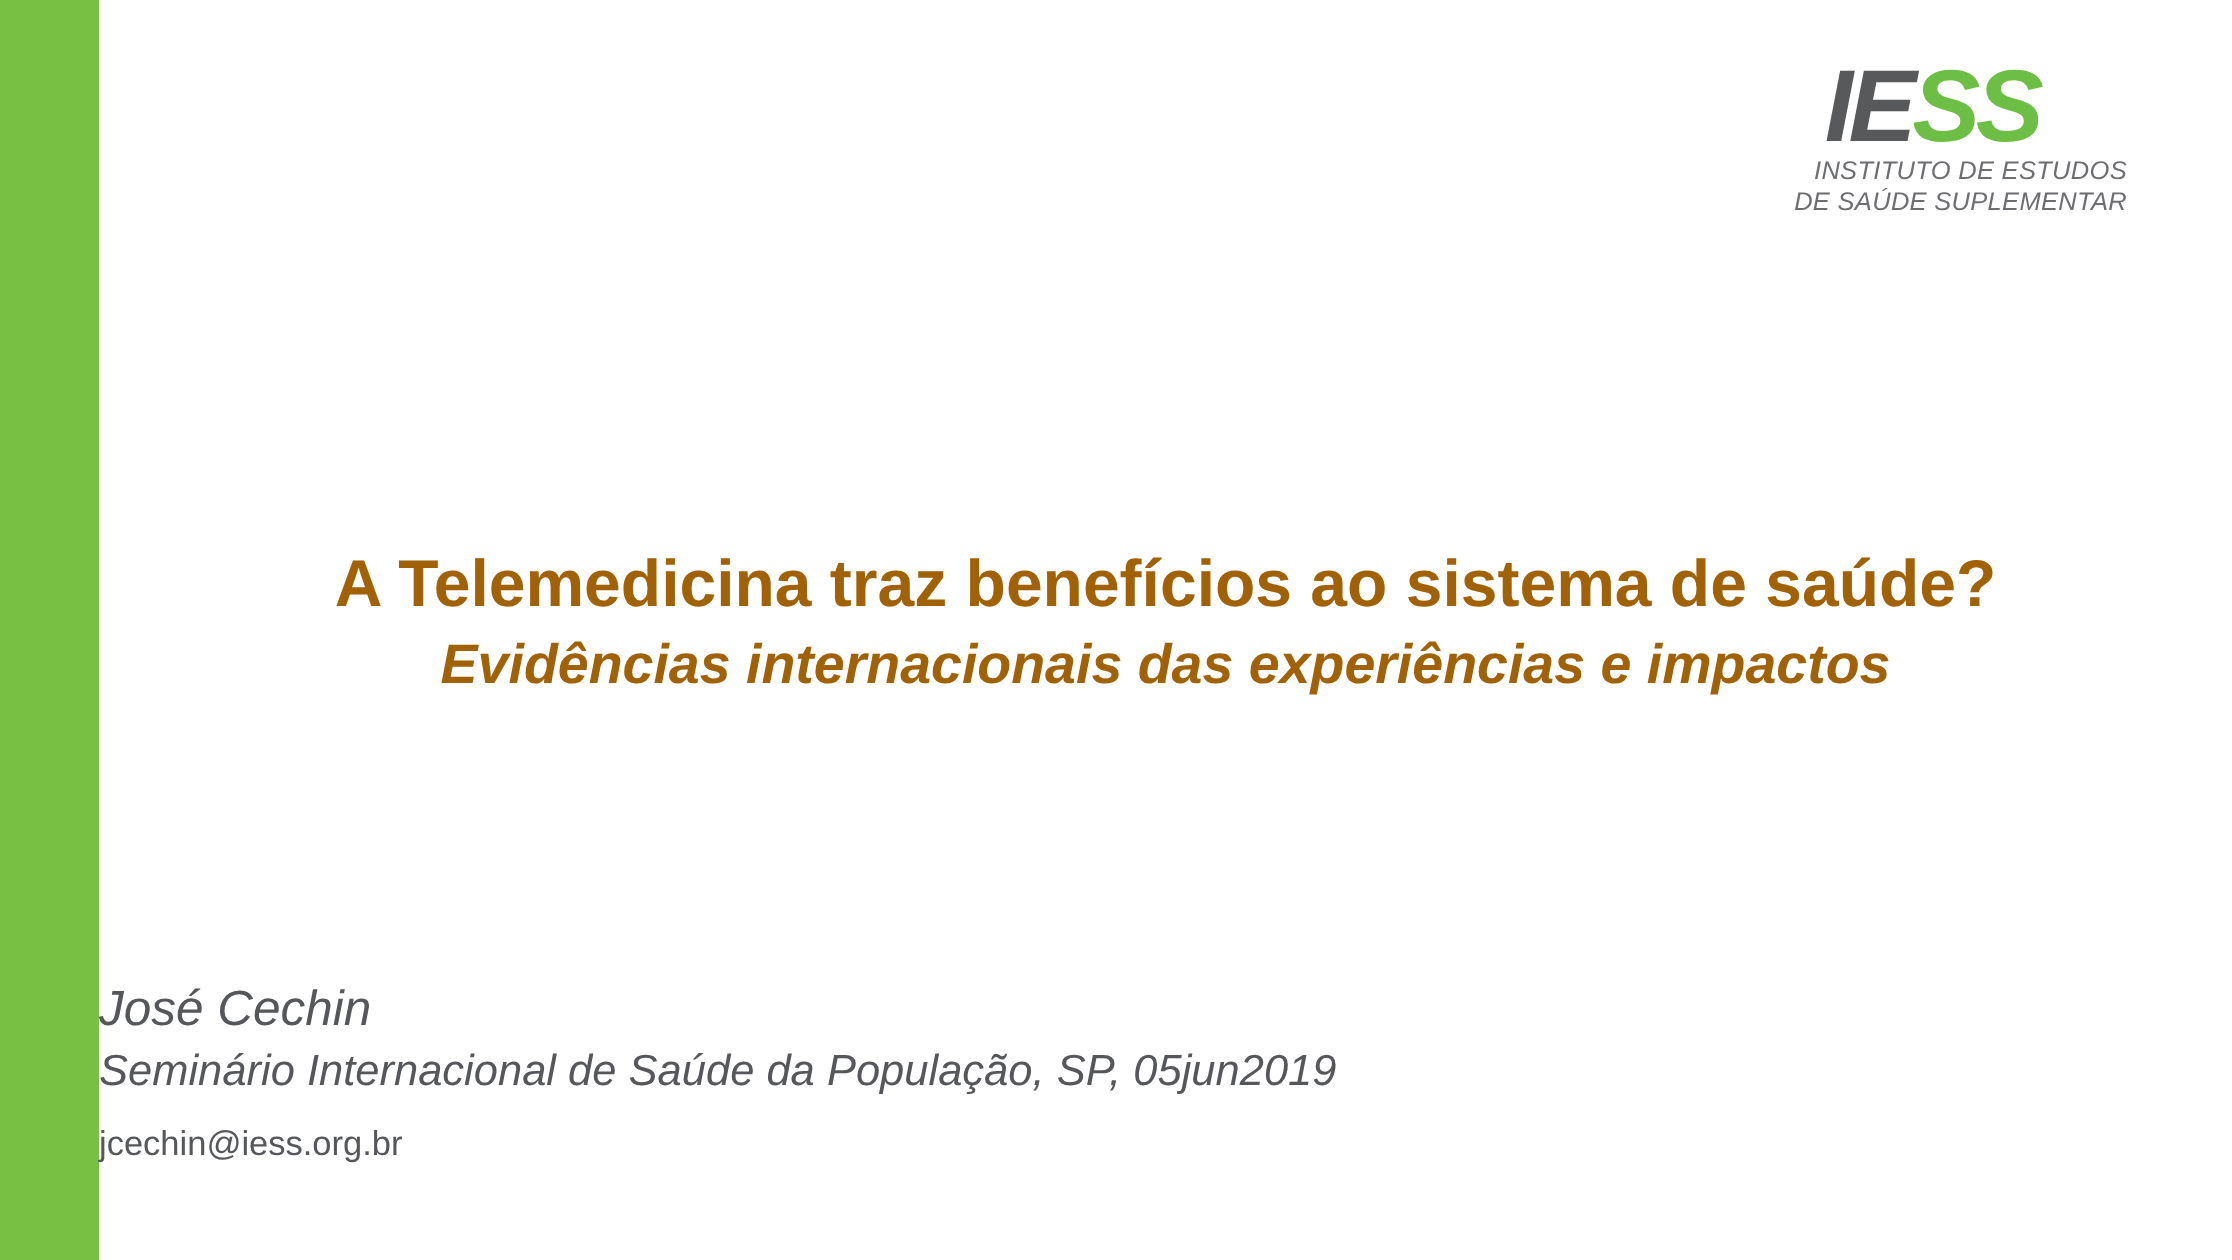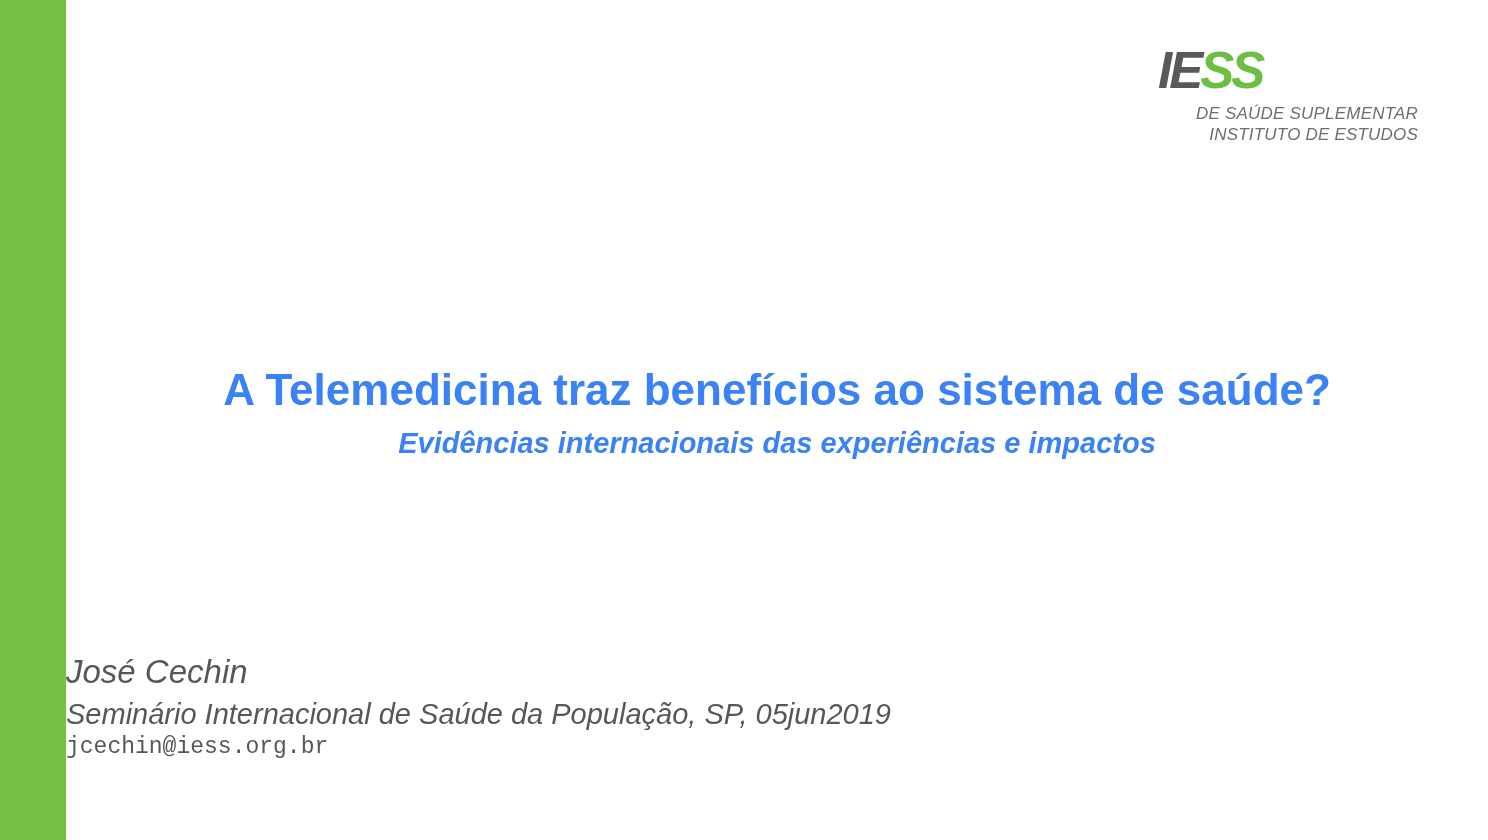--- a/index.html
+++ b/index.html
@@ -22,22 +22,22 @@
     width: 66px;
     height: 100%;
   }
   .logo {
     position: absolute;
     top: 42px;
     right: 70px;
     width: 262px;
   }
   .logo-wordmark {
-    text-align: left;
-    font-size: 51px;
+    text-align: center;
+    font-size: 68px;
     line-height: 58px;
     font-style: italic;
     font-weight: bold;
     letter-spacing: -3px;
     margin-left: 2px;
     white-space: nowrap;
   }
   .logo-tagline {
     margin-top: 3px;
     text-align: right;
@@ -55,21 +55,21 @@
     text-align: center;
   }
   .main-title {
     margin: 0;
     font-size: 44px;
     line-height: 48px;
     font-weight: bold;
   }
   .sub-title {
     margin: 12px 0 0 0;
-    font-size: 29px;
+    font-size: 37px;
     line-height: 34px;
     font-weight: bold;
     font-style: italic;
   }
   .author-block {
     position: absolute;
     left: 66px;
     right: 0;
     top: 652px;
     text-align: left;
@@ -79,44 +79,43 @@
     line-height: 40px;
     font-style: italic;
   }
   .event-line {
     margin-top: 8px;
     font-size: 29px;
     line-height: 28px;
     font-style: italic;
   }
   .email-line {
-    margin-top: 5px;
+    margin-top: 20px;
     font-size: 23px;
     line-height: 28px;
-    font-family: Liberation Mono, monospace;
   }
 </style>
 </head>
 <body>
 
 <div class="slide">
 
   <div class="green-bar" style="background: rgb(119, 192, 67);"></div>
 
   <div class="logo">
     <div class="logo-wordmark">
       <span style="color: rgb(88, 89, 91);">IE</span><span style="color: rgb(108, 190, 69);">SS</span>
     </div>
     <div class="logo-tagline" style="color: rgb(109, 110, 113);">
+      <div>INSTITUTO DE ESTUDOS</div>
       <div>DE SAÚDE SUPLEMENTAR</div>
-      <div>INSTITUTO DE ESTUDOS</div>
     </div>
   </div>
 
-  <div class="title-block" style="color: #3b82f6;">
+  <div class="title-block" style="color: #a16207;">
     <h1 class="main-title">A Telemedicina traz benefícios ao sistema de saúde?</h1>
     <h2 class="sub-title">Evidências internacionais das experiências e impactos</h2>
   </div>
 
   <div class="author-block" style="color: rgb(85, 87, 90);">
     <div class="author-name">José Cechin</div>
     <div class="event-line">Seminário Internacional de Saúde da População, SP, 05jun2019</div>
     <div class="email-line">jcechin@iess.org.br</div>
   </div>
 

